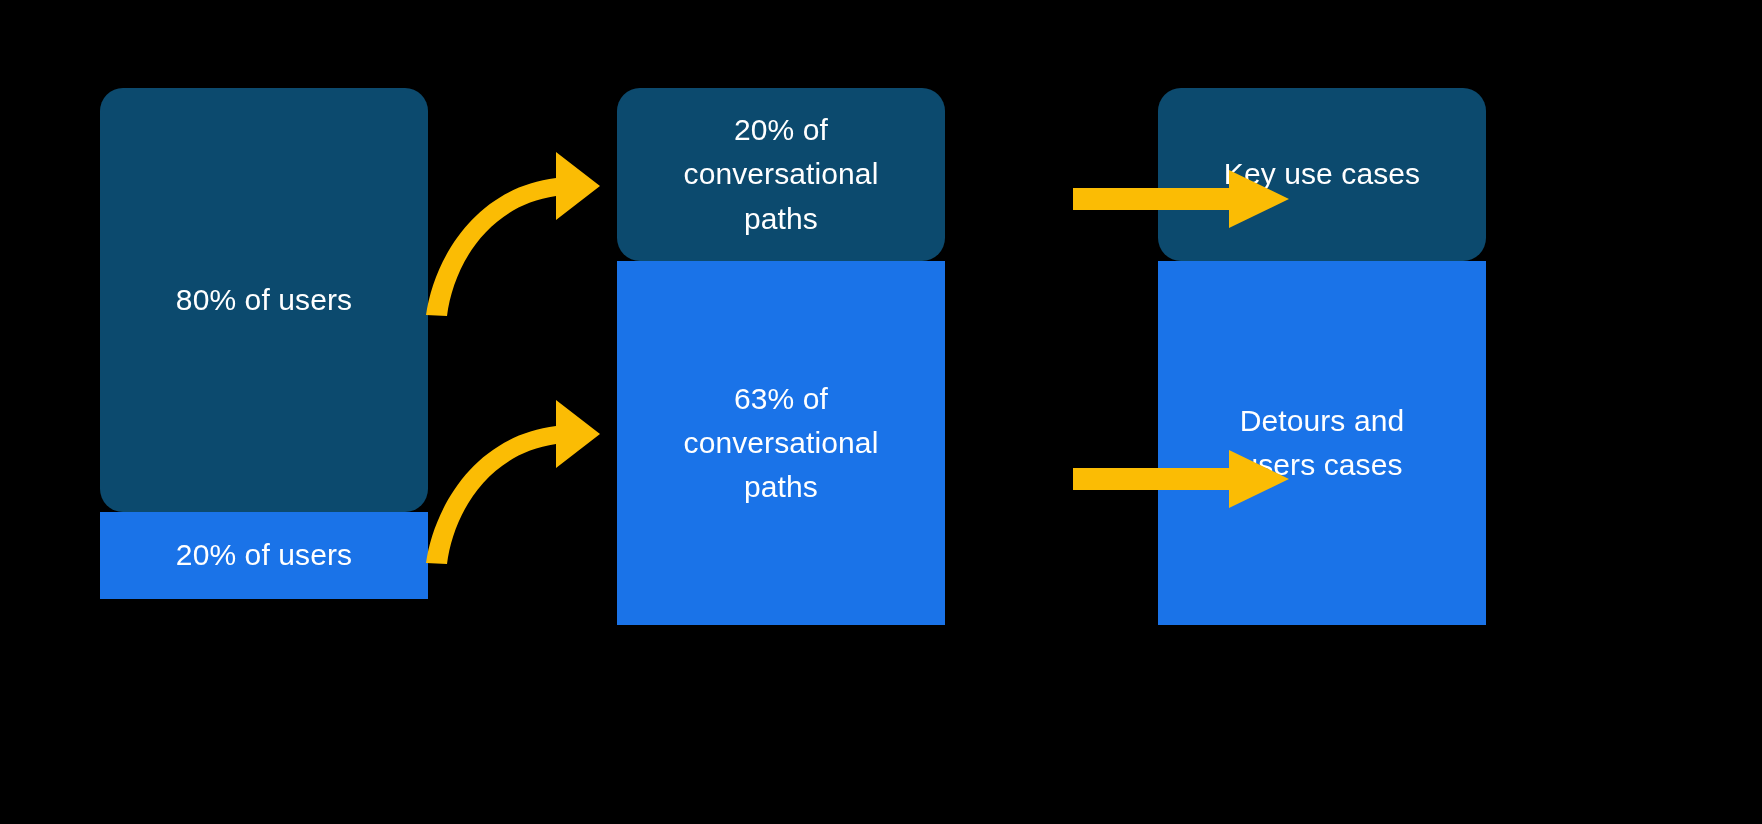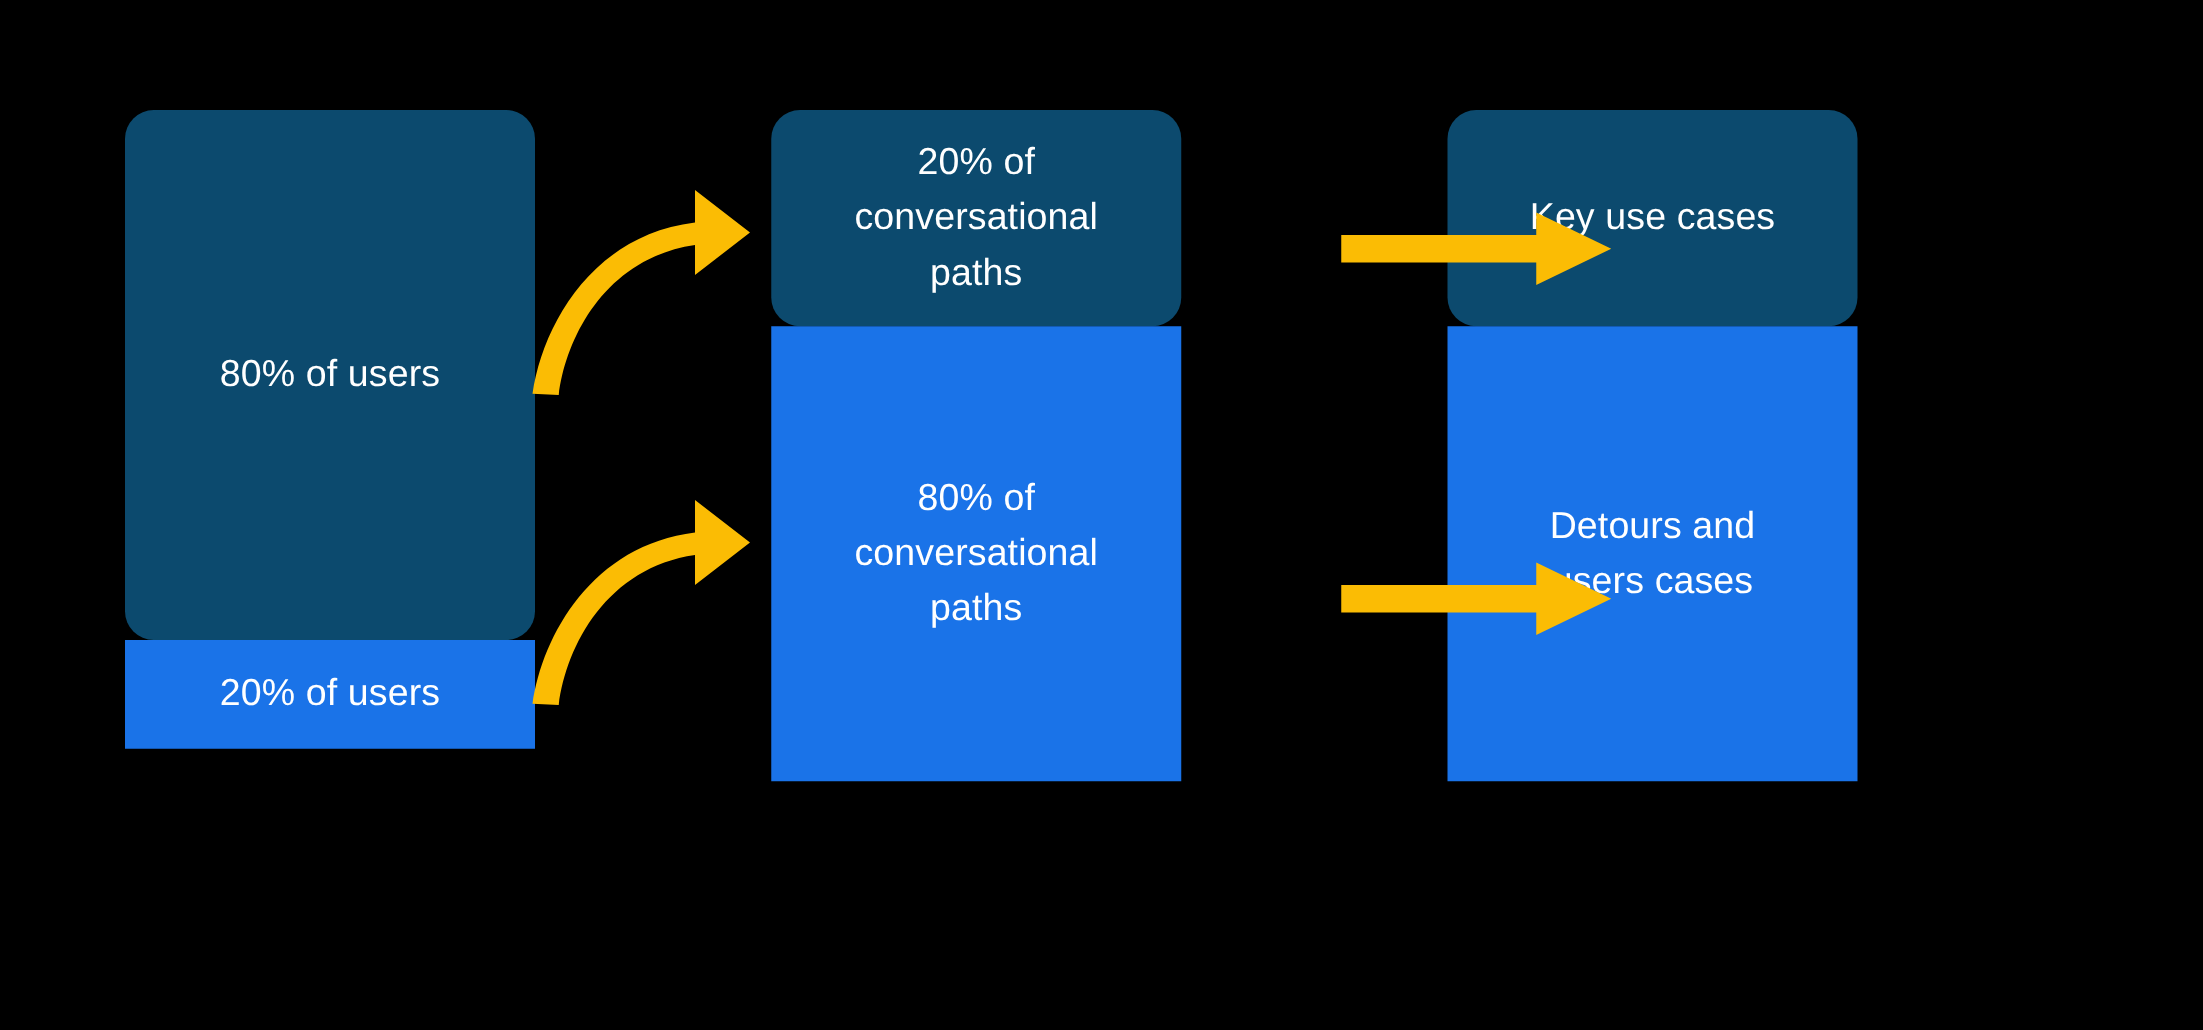--- a/index.html
+++ b/index.html
@@ -85,21 +85,21 @@
     </div>
   </div>
 
   <div class="column" id="col-paths">
     <div class="segment seg-green s1">
       <span class="seg-label">20% of
 conversational
 paths</span>
     </div>
     <div class="segment seg-blue s2">
-      <span class="seg-label">80% of
+      <span class="seg-label">63% of
 conversational
 paths</span>
     </div>
   </div>
 
   <div class="column" id="col-cases">
     <div class="segment seg-green s1">
       <span class="seg-label">Key use cases</span>
     </div>
     <div class="segment seg-blue s2">

